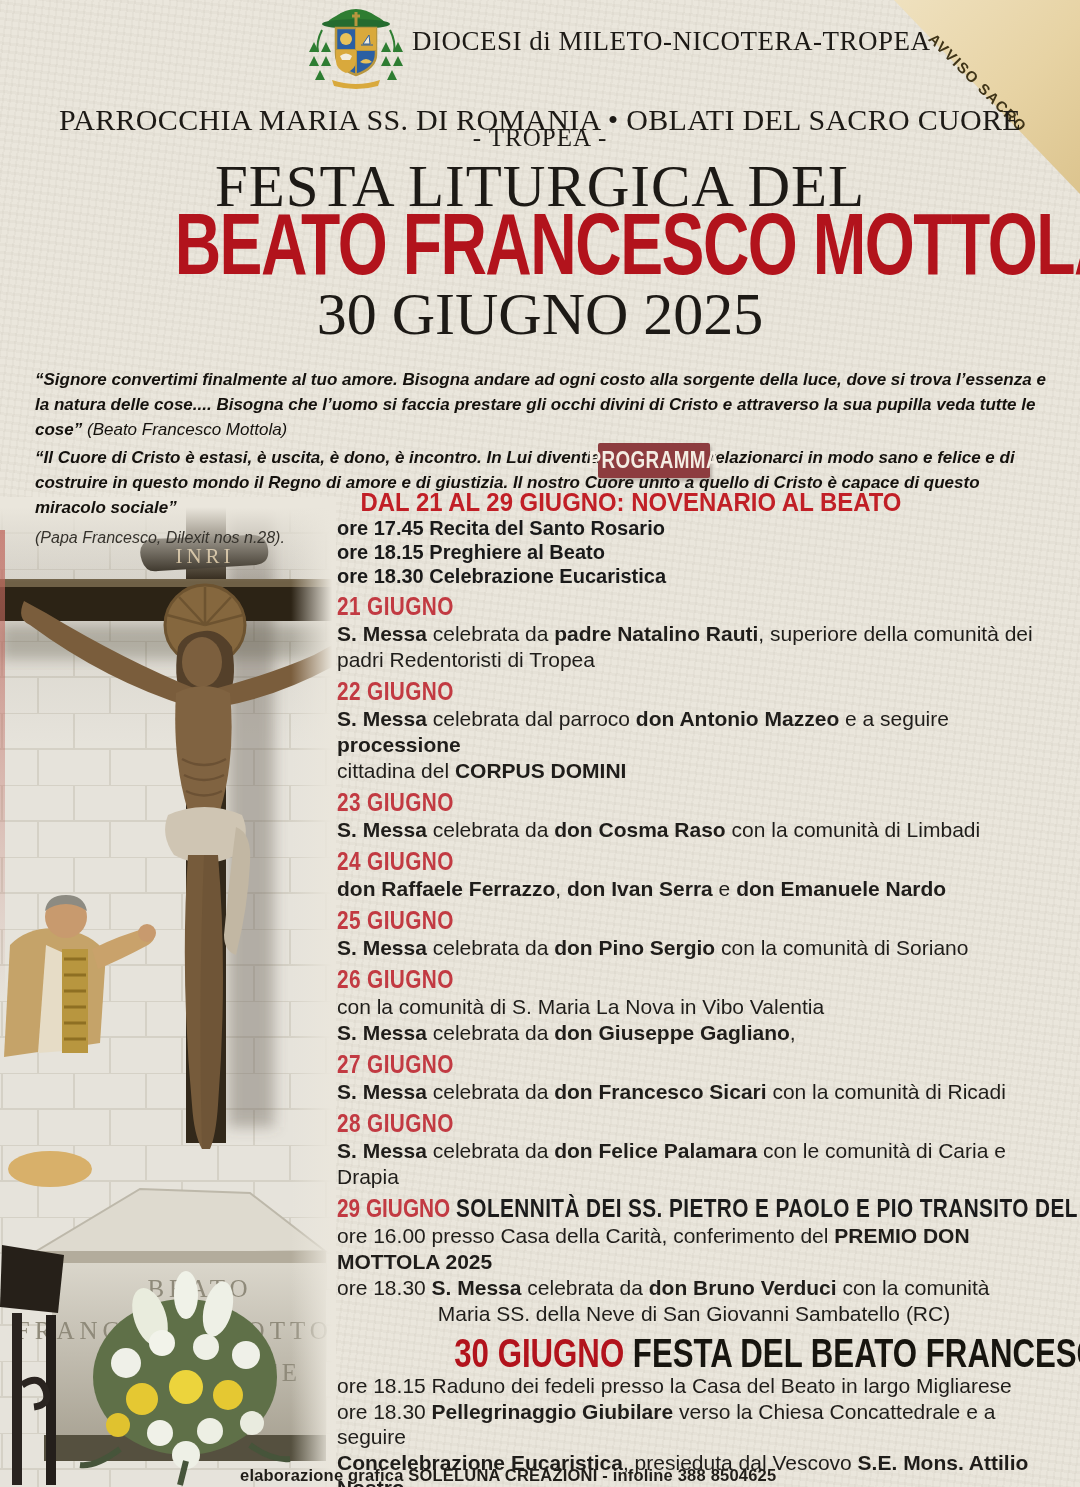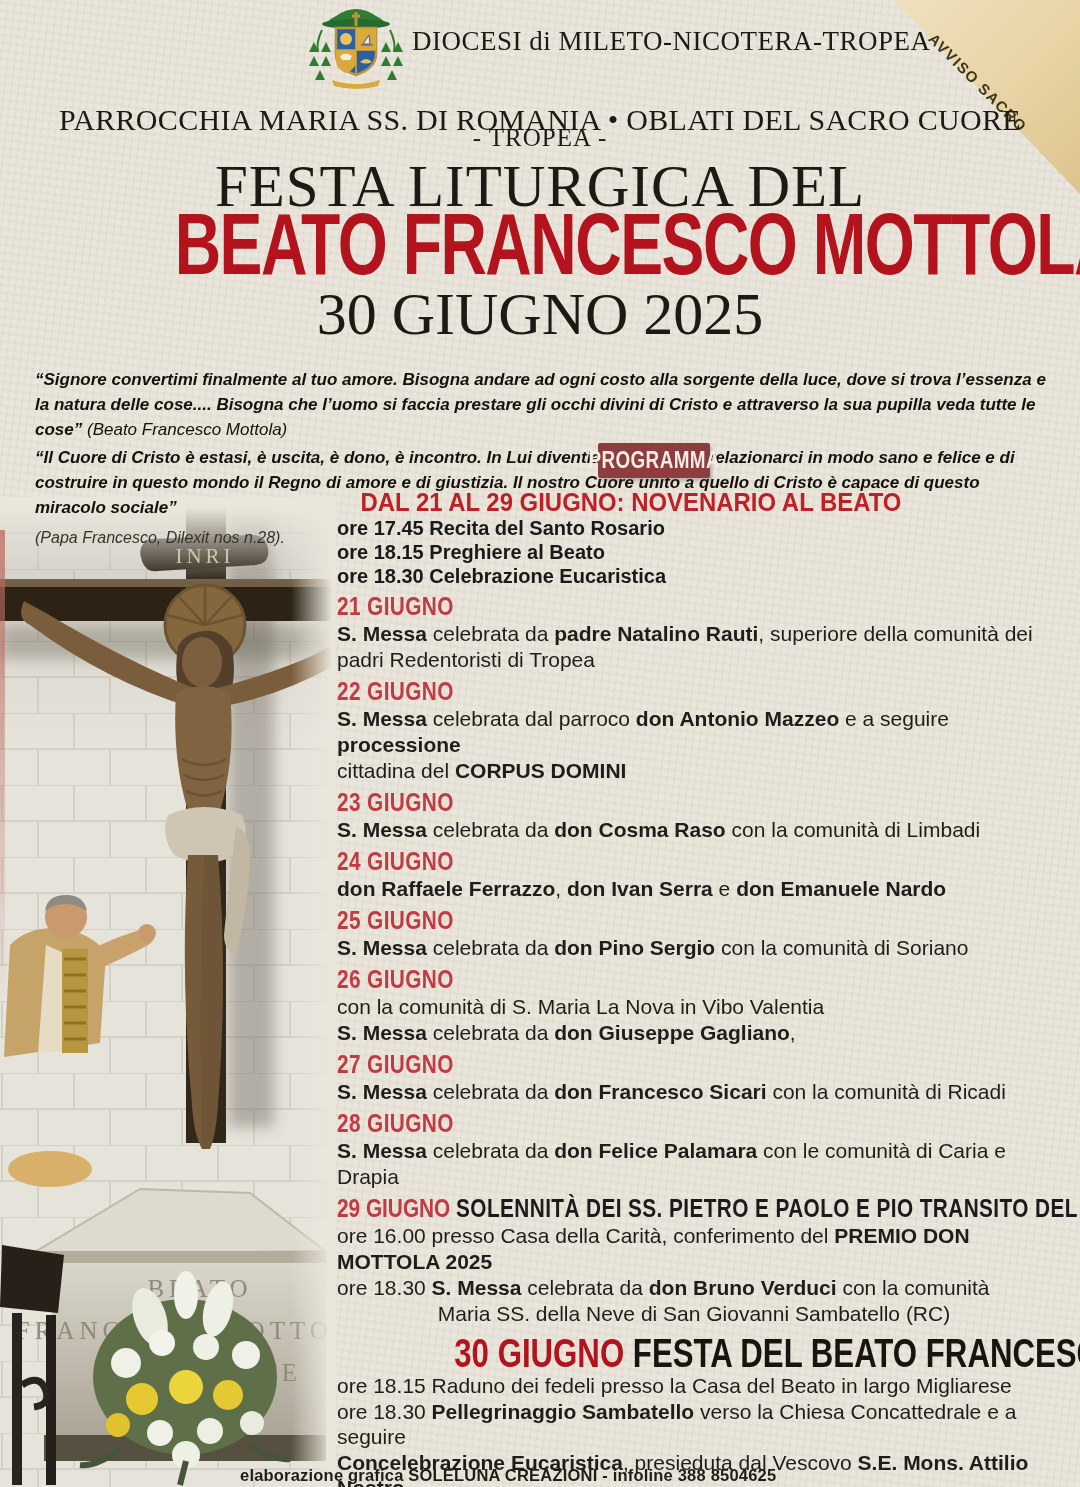--- a/index.html
+++ b/index.html
@@ -272,21 +272,21 @@
           <div class="day-line centered"><span class="rseg">Maria SS. della Neve di San Giovanni Sambatello (RC)</span></div>
         </div>
       </div>
 
     <div class="finale">
       <div class="finale-h-row">
         <span class="condblock finale-h"><span class="fh-date">30 GIUGNO</span><span class="fh-rest"> FESTA DEL BEATO FRANCESCO MOTTOLA</span></span>
       </div>
       <div>
           <div class="fin-line"><span class="rseg">ore 18.15 Raduno dei fedeli presso la Casa del Beato in largo Migliarese</span></div>
-          <div class="fin-line"><span class="rseg">ore 18.30 </span><span class="bseg">Pellegrinaggio Sambatello</span><span class="rseg"> verso la Chiesa Concattedrale e a seguire</span></div>
+          <div class="fin-line"><span class="rseg">ore 18.30 </span><span class="bseg">Pellegrinaggio Giubilare</span><span class="rseg"> verso la Chiesa Concattedrale e a seguire</span></div>
           <div class="fin-line"><span class="bseg">Concelebrazione Eucaristica</span><span class="rseg">, presieduta dal Vescovo </span><span class="bseg">S.E. Mons. Attilio Nostro</span></div>
         </div>
 
     </div>
   </div>
 
   <div class="abs footer">elaborazione grafica SOLELUNA CREAZIONI - infoline 388 8504625</div>
 </div>
 
 </body></html>

